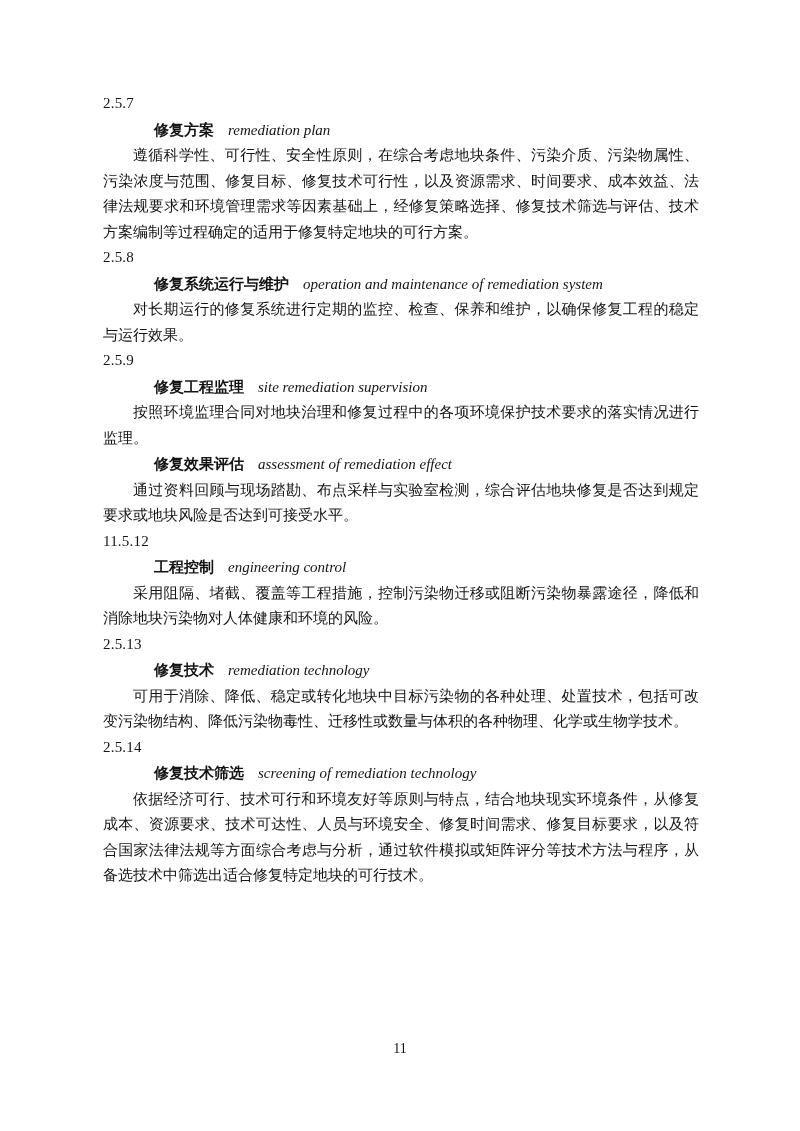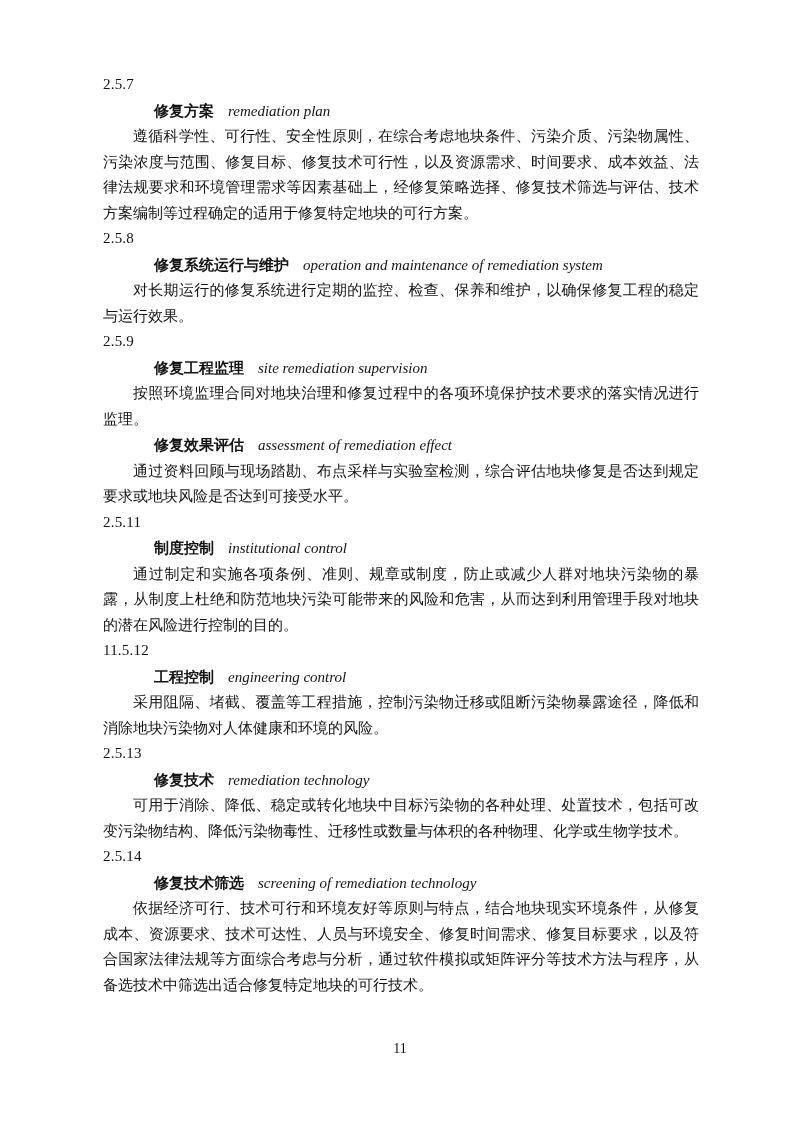--- a/index.html
+++ b/index.html
@@ -12,21 +12,21 @@
     width: 800px;
     height: 1131px;
     background: #ffffff;
     color: #141414;
     font-family: "Liberation Serif", "DejaVu Serif", serif;
     overflow: hidden;
   }
   .content {
     position: absolute;
     left: 103px;
-    top: 72px;
+    top: 91px;
     width: 596px;
     font-size: 15px;
     line-height: 25.5px;
   }
   .term-section {
     margin: 0;
   }
   .sec-num {
     font-size: 15px;
     letter-spacing: 0.2px;
@@ -89,27 +89,20 @@
       <p class="definition">按照环境监理合同对地块治理和修复过程中的各项环境保护技术要求的落实情况进行监理。</p>
     </section>
 
     <section class="term-section">
       <div class="term-line">
         <span class="term-zh">修复效果评估</span><span class="term-en">assessment of remediation effect</span>
       </div>
       <p class="definition">通过资料回顾与现场踏勘、布点采样与实验室检测，综合评估地块修复是否达到规定要求或地块风险是否达到可接受水平。</p>
     </section>
 
-    <section class="term-section">
-      <div class="sec-num">2.5.11</div>
-      <div class="term-line">
-        <span class="term-zh">制度控制</span><span class="term-en">institutional control</span>
-      </div>
-      <p class="definition">通过制定和实施各项条例、准则、规章或制度，防止或减少人群对地块污染物的暴露，从制度上杜绝和防范地块污染可能带来的风险和危害，从而达到利用管理手段对地块的潜在风险进行控制的目的。</p>
-    </section>
 
     <section class="term-section">
       <div class="sec-num">11.5.12</div>
       <div class="term-line">
         <span class="term-zh">工程控制</span><span class="term-en">engineering control</span>
       </div>
       <p class="definition">采用阻隔、堵截、覆盖等工程措施，控制污染物迁移或阻断污染物暴露途径，降低和消除地块污染物对人体健康和环境的风险。</p>
     </section>
 
     <section class="term-section">

